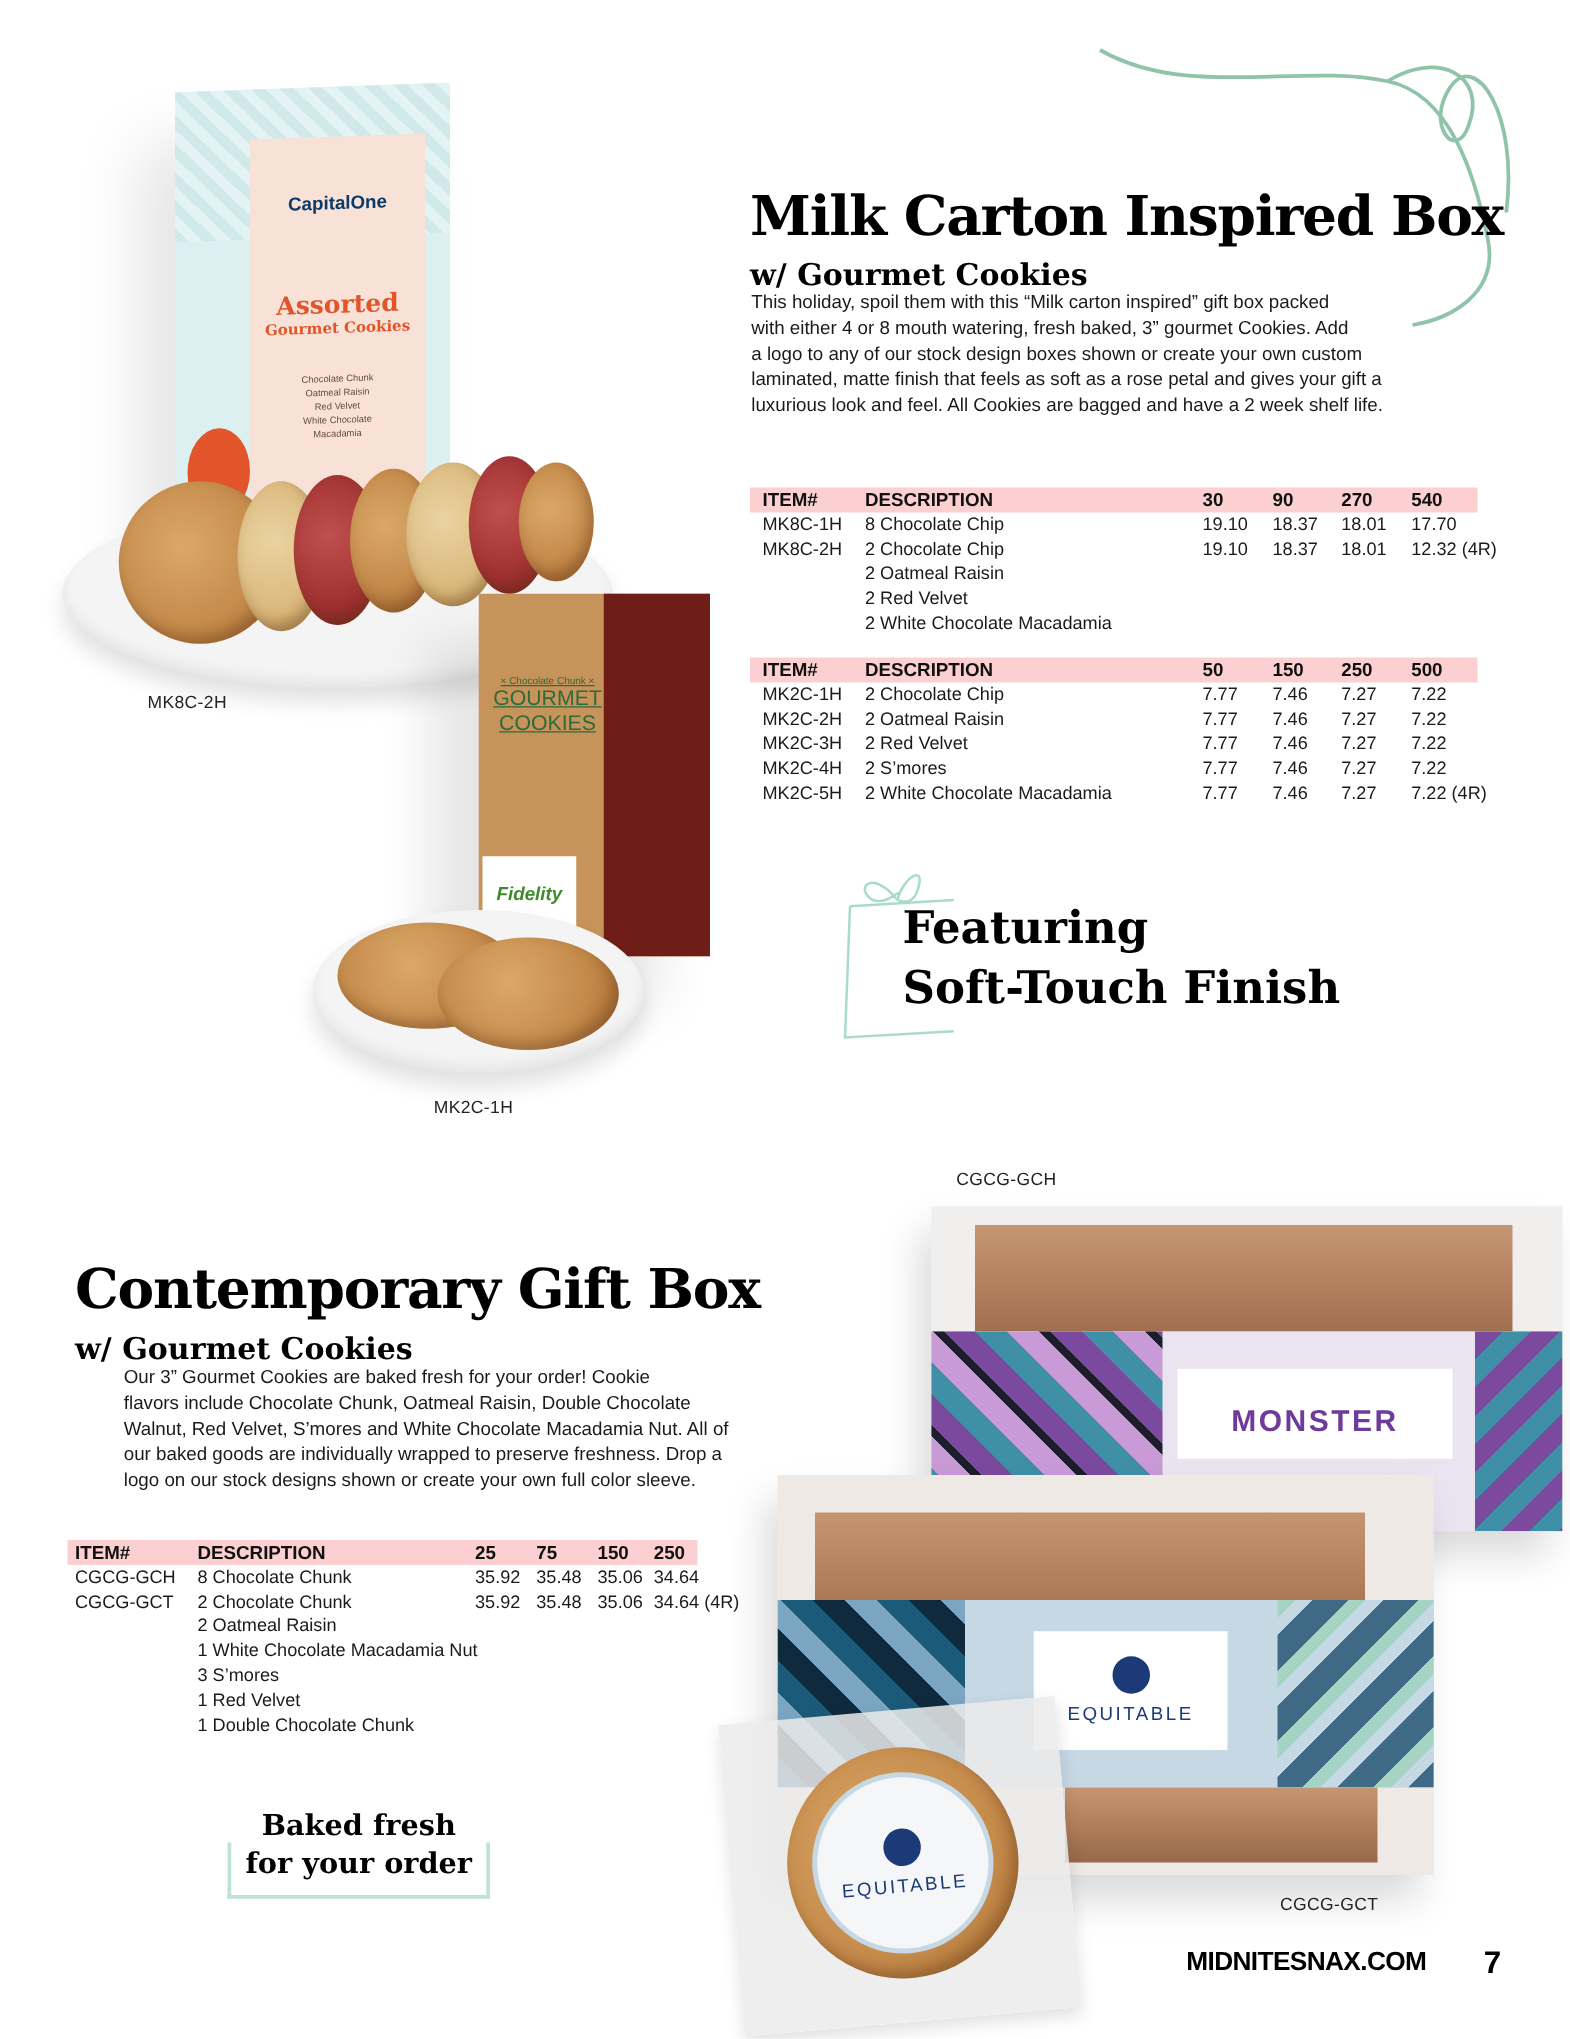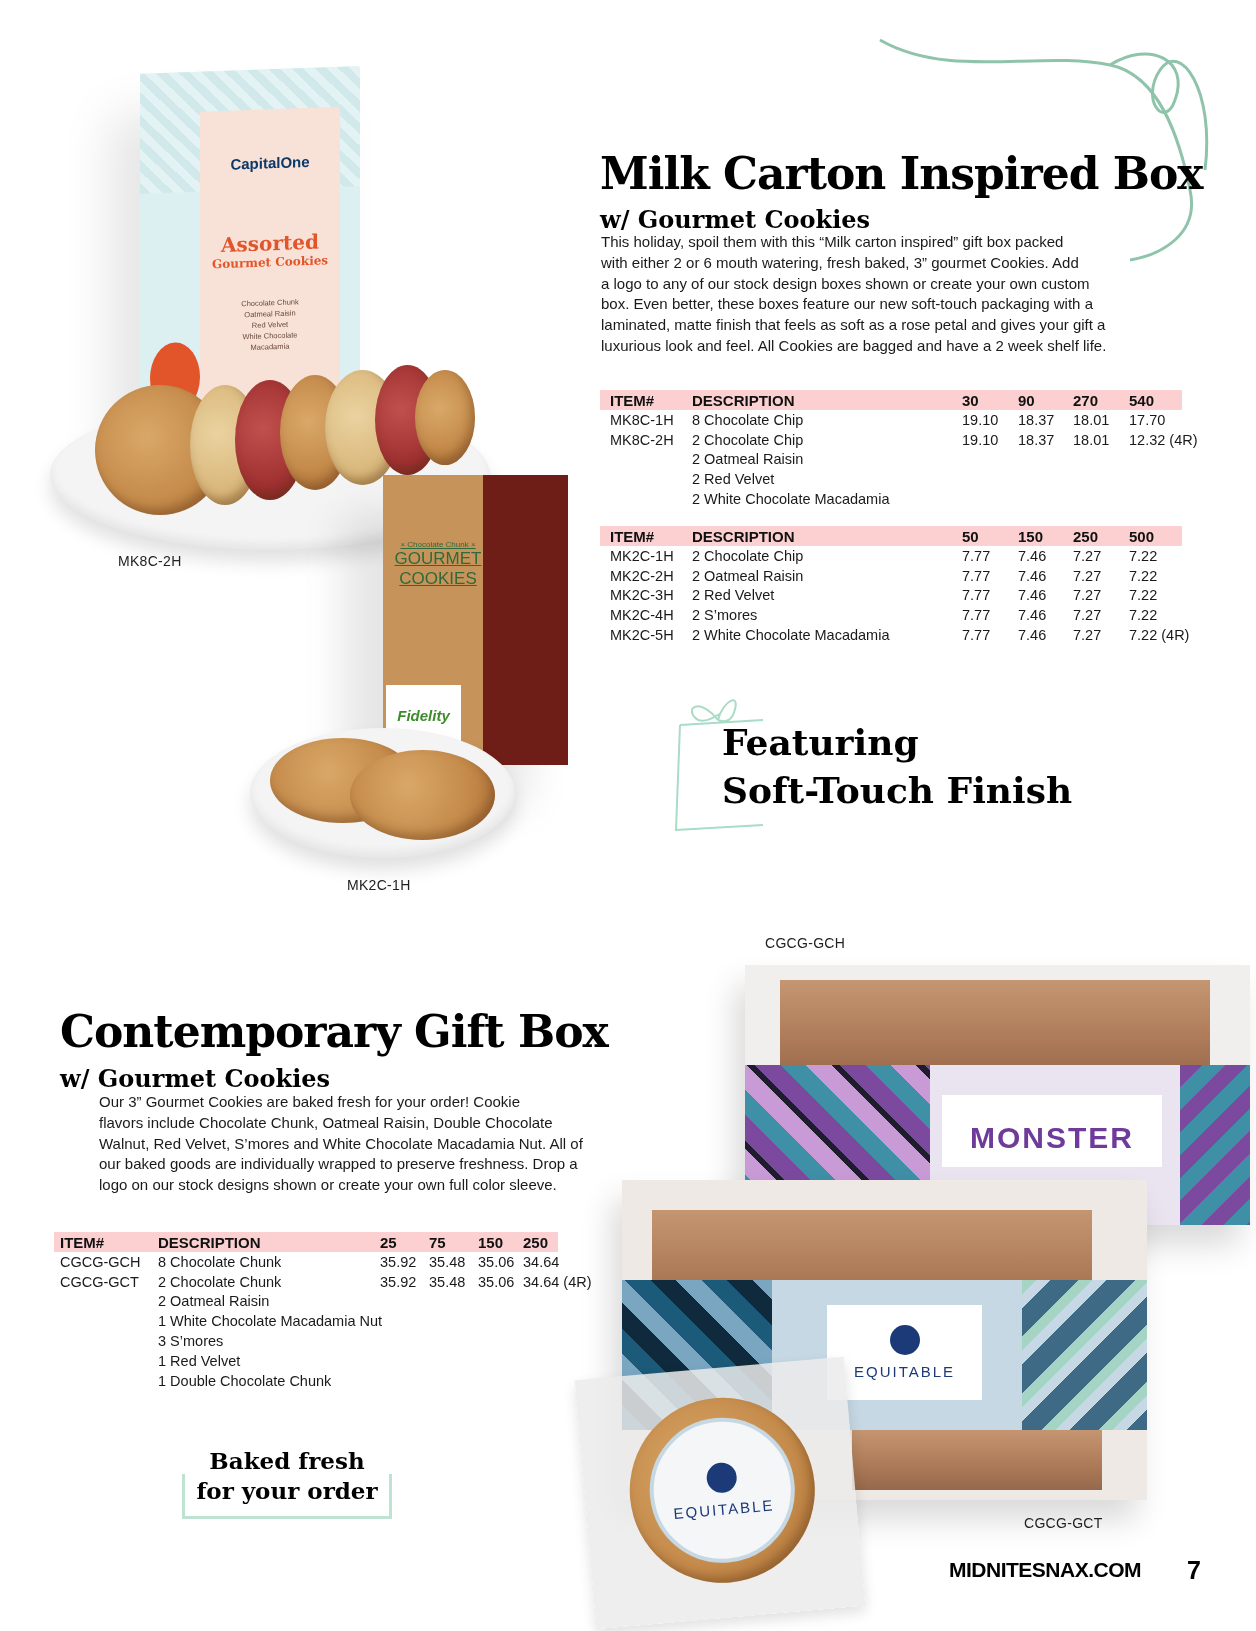--- a/index.html
+++ b/index.html
@@ -97,21 +97,21 @@
   .gift-window {
     position: absolute;
     background: linear-gradient(180deg, #c08c64 0%, #a8704a 55%, #8c5a3a 100%);
     opacity: 0.9;
   }
   .sleeve { position: absolute; overflow: hidden; }
   .sleeve-label {
     position: absolute; background: #fff; display: flex; flex-direction: column;
     align-items: center; justify-content: center; letter-spacing: 2px;
   }
-  .monster { color: #6e3b9a; font-weight: bold; font-size: 30px; font-family: "Liberation Sans", sans-serif; margin-top: 13px; }
+  .monster { color: #6e3b9a; font-weight: bold; font-size: 24px; font-family: "Liberation Sans", sans-serif; margin-top: 13px; }
   .equitable { color: #1c3a78; font-size: 15px; font-family: "Liberation Sans", sans-serif; }
   .eq-logo { width: 30px; height: 30px; border-radius: 50%; background: #1c3a78; margin-bottom: 8px; }
 
   .footer-site {
     font-family: "Liberation Sans", sans-serif; font-weight: bold; font-size: 21px; color: #000; letter-spacing: -0.5px;
   }
   .footer-page { font-family: "Liberation Sans", sans-serif; font-weight: bold; font-size: 25px; color: #000; }
 
   .callout {
     font-family: "DejaVu Serif", serif; font-weight: bold; color: #000;
@@ -123,23 +123,22 @@
 <svg class="abs" style="left:860px; top:20px;" width="400" height="250" viewBox="0 0 400 250">
   <path d="M20,20 C90,60 180,30 250,45 C300,55 320,120 330,170 C340,215 300,235 270,240" fill="none" stroke="#8fc4ab" stroke-width="3"></path>
   <path d="M250,45 C290,20 330,40 315,80 C305,110 280,80 300,50 C320,20 355,70 345,150" fill="none" stroke="#8fc4ab" stroke-width="3"></path>
 </svg>
 
 <div class="abs title" style="left:600px; top:148px; font-size:44px;">Milk Carton Inspired Box</div>
 <div class="abs subtitle" style="left:600px; top:205px; font-size:24px;">w/ Gourmet Cookies</div>
 
 <div class="abs body-text" style="left:601px; top:232px; width:560px;">
   <div>This holiday, spoil them with this “Milk carton inspired” gift box packed</div>
-  <div>with either 2 or 6 mouth watering, fresh baked, 3” gourmet Cookies.  Add</div>
+  <div>with either 4 or 8 mouth watering, fresh baked, 3” gourmet Cookies.  Add</div>
   <div>a logo to any of our stock design boxes shown or create your own custom</div>
-  <div>box.  Even better,  these boxes feature our new soft-touch packaging with a</div>
   <div>laminated, matte finish that feels as soft as a rose petal and gives your gift a</div>
   <div>luxurious look and feel.  All Cookies are bagged and have a 2 week shelf life.</div>
 </div>
 
 <div class="abs price-table" style="left:600px; top:390px; width:620px;">
   <div class="pt-header" style="width:582px;">
     <span class="c-item">ITEM#</span>
     <span class="c-desc" style="width:270px;">DESCRIPTION</span>
     <span class="c-q" style="width:56px;">30</span>
     <span class="c-q" style="width:55px;">90</span>

